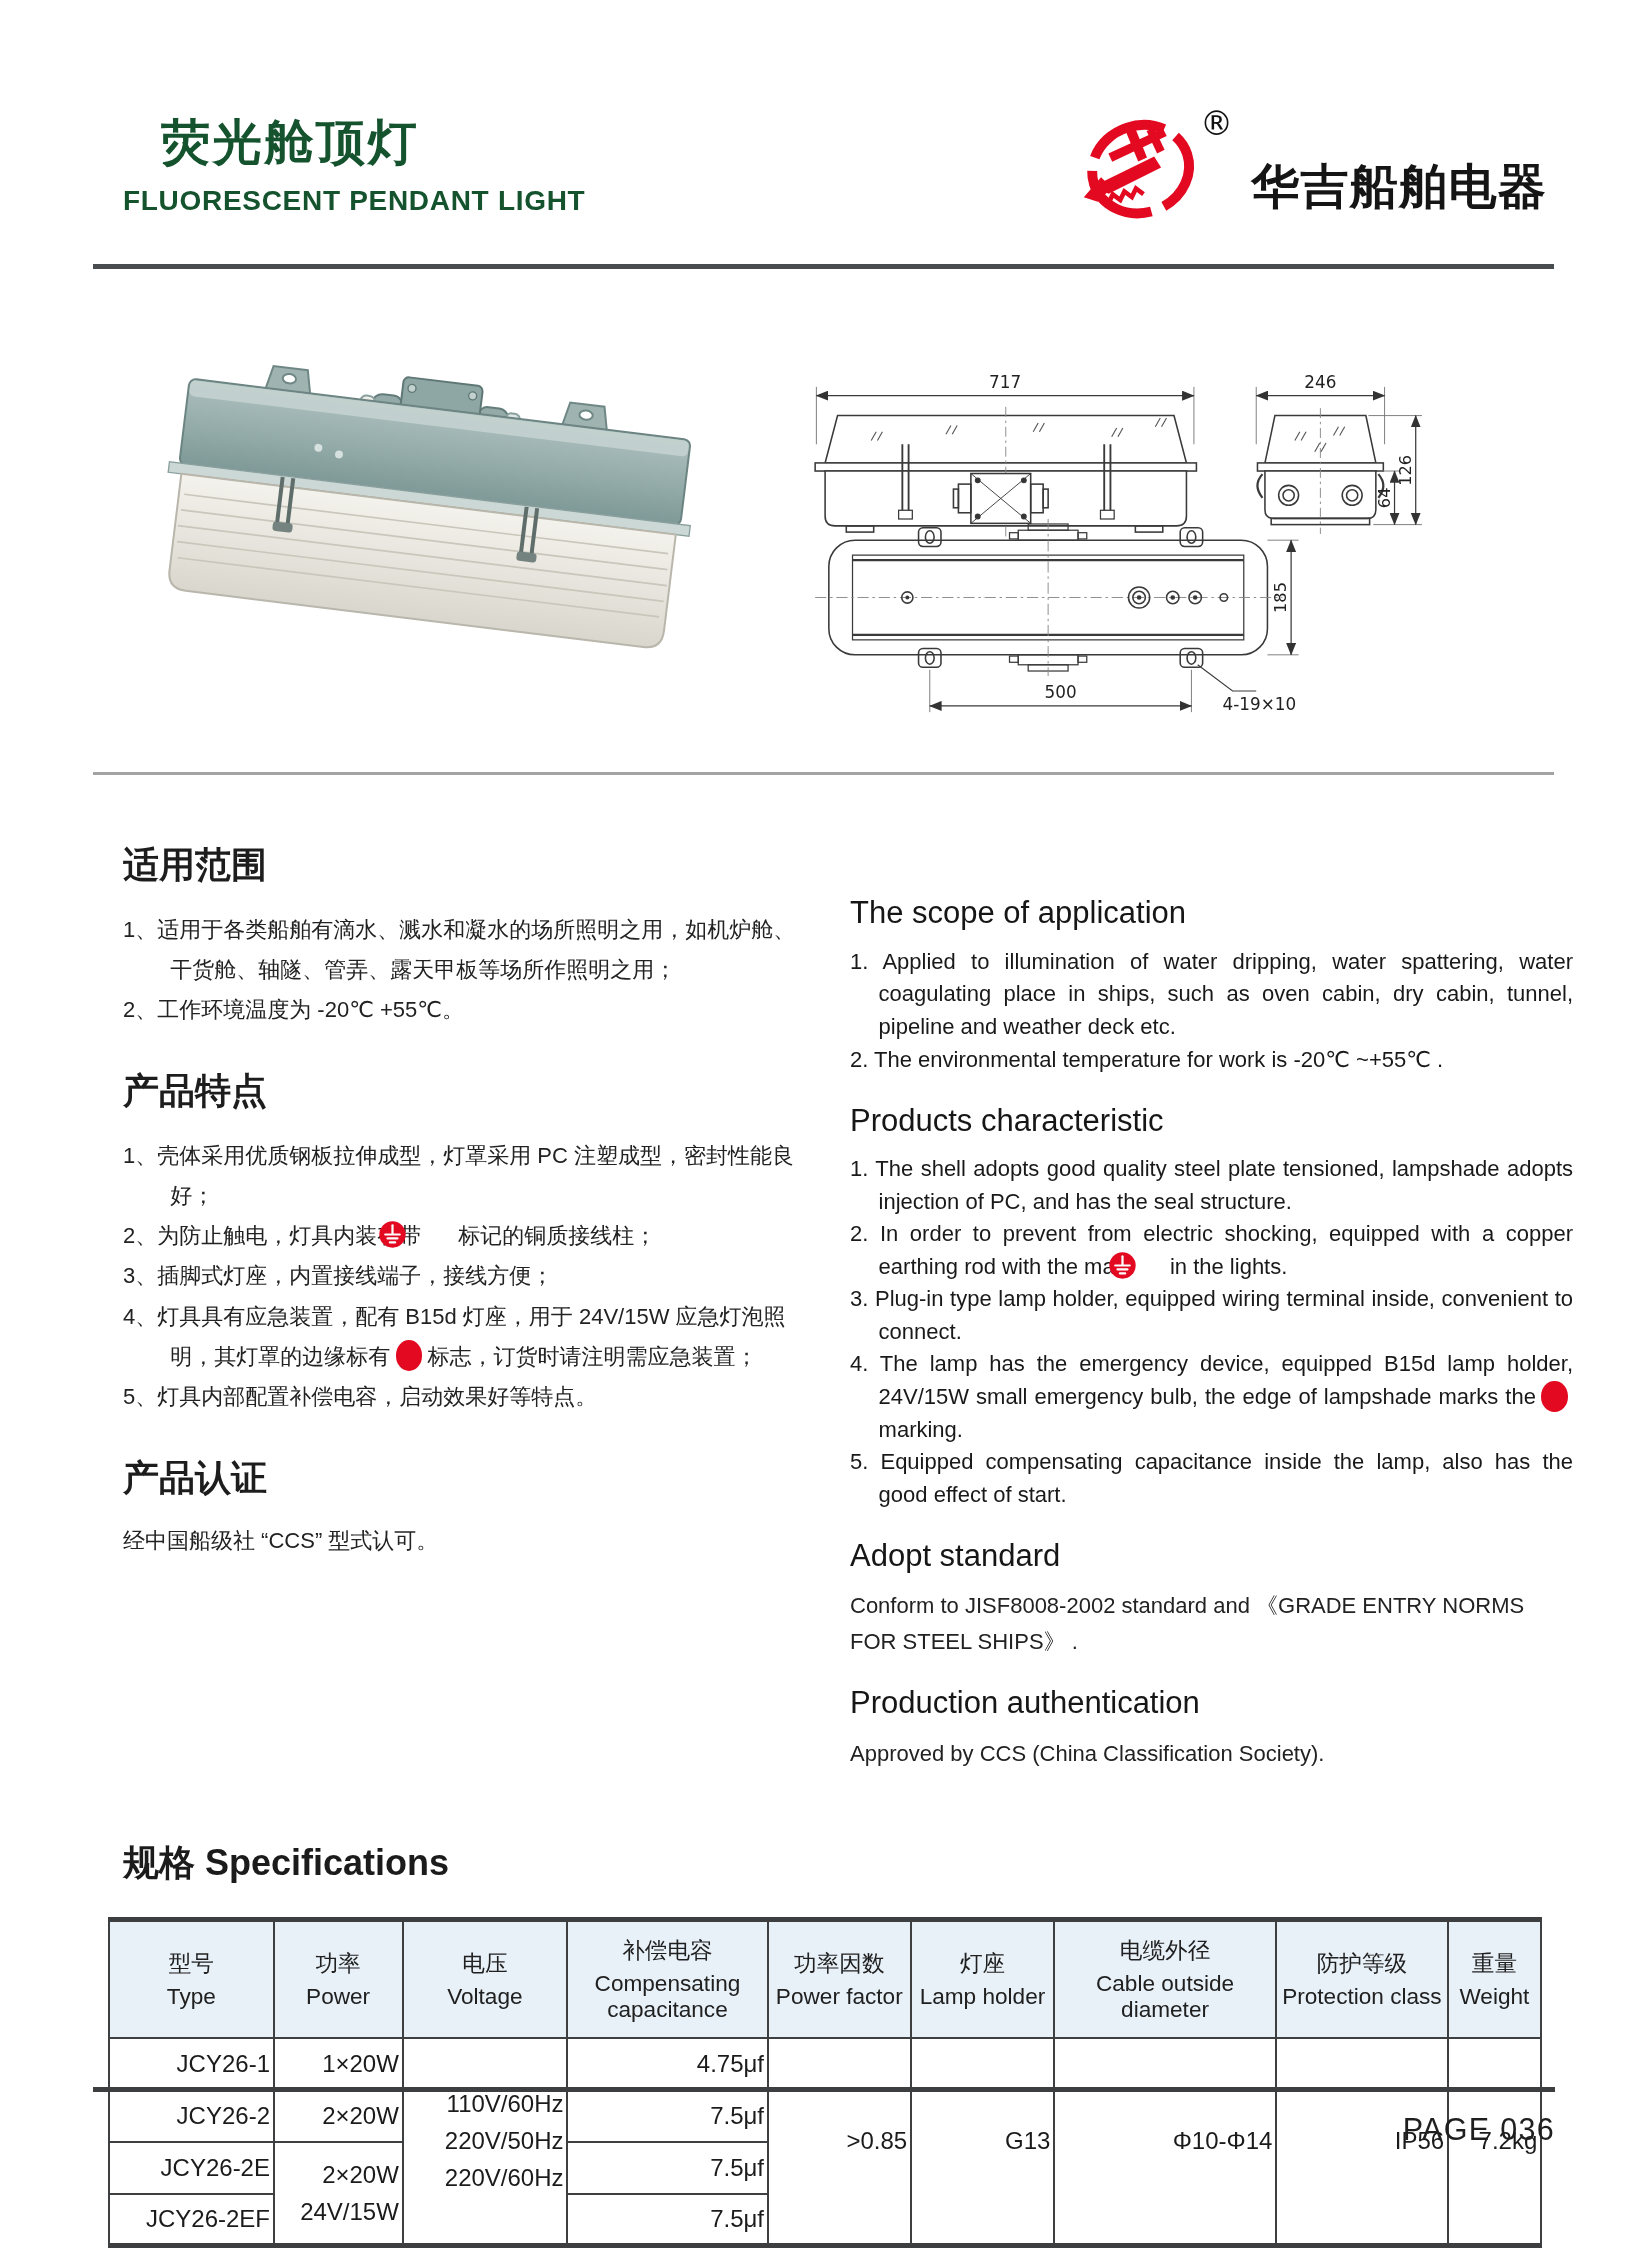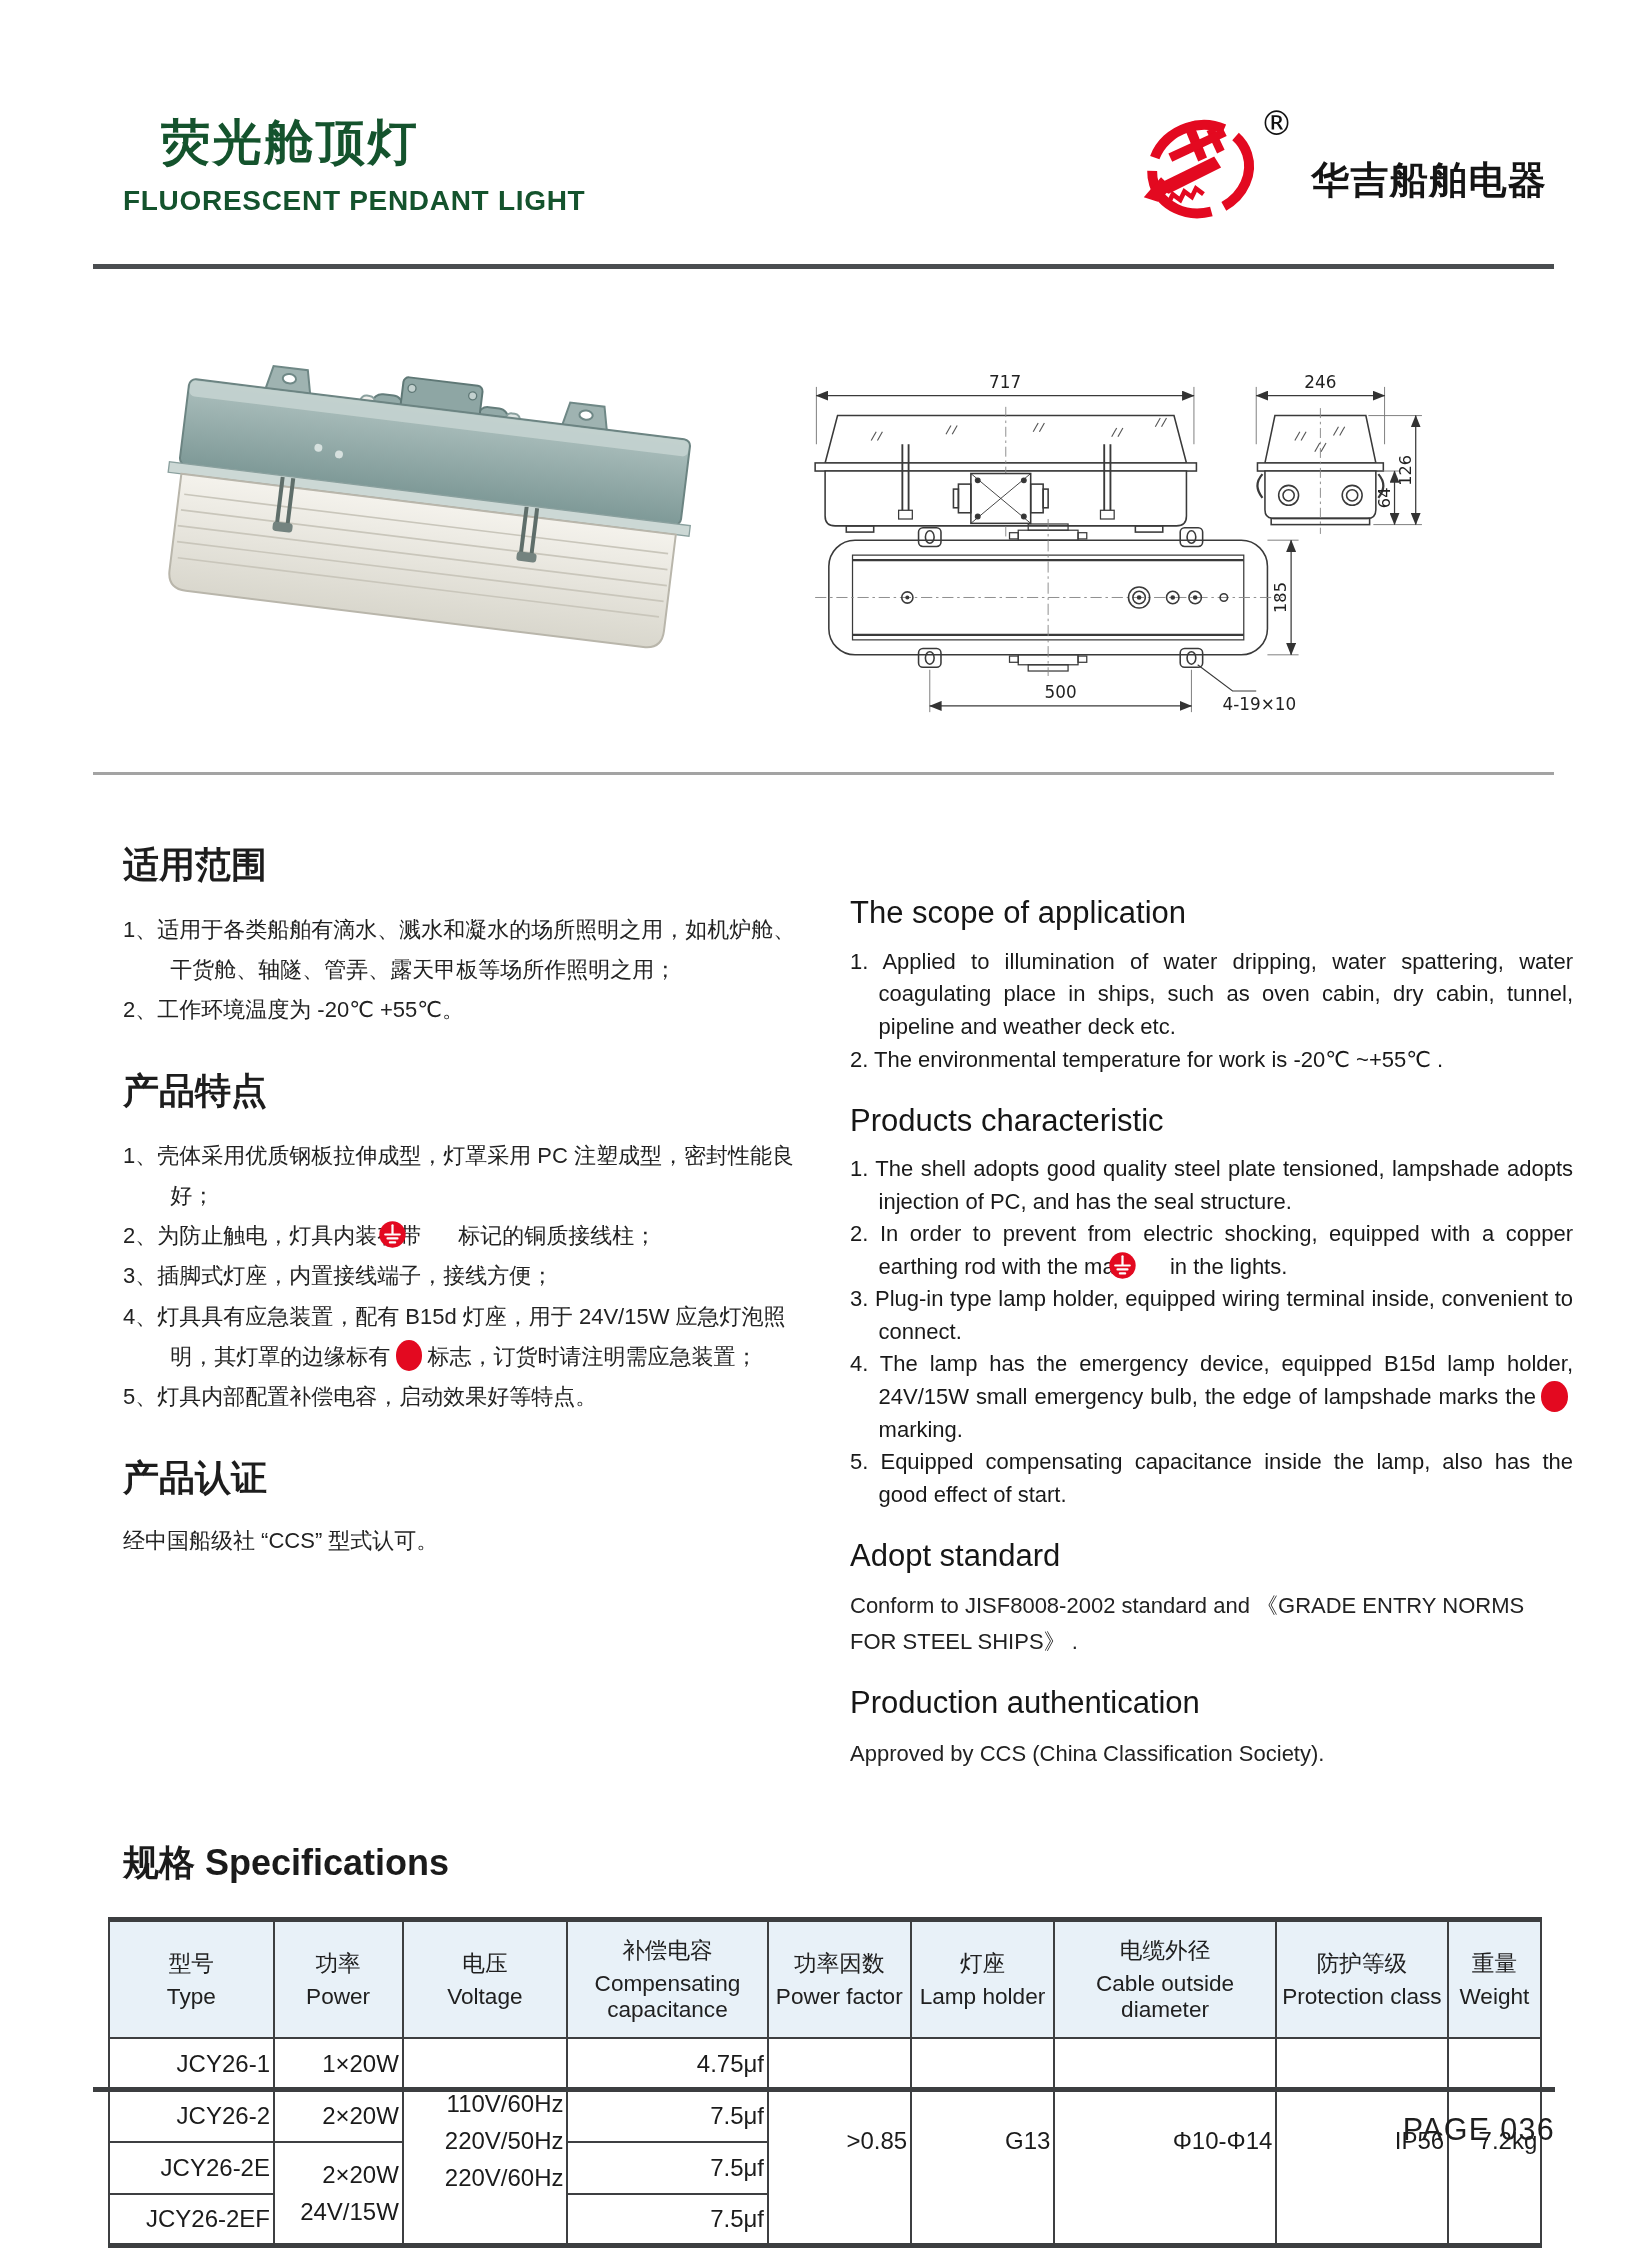--- a/index.html
+++ b/index.html
@@ -5,21 +5,21 @@
   * { margin:0; padding:0; box-sizing:border-box; }
   html,body { background:#ffffff; }
   body { font-family:"Liberation Sans","DejaVu Sans",sans-serif; color:#1f1f1f; }
   .page { position:relative; width:1647px; height:2250px; margin:0 auto; background:#fff; overflow:hidden; }
 
   
   .header { display:flex; justify-content:space-between; align-items:flex-start; margin:110px 100px 0 123px; }
   .title-zh { font-size:49px; font-weight:700; color:#14532d; letter-spacing:2.7px;margin-left:38px; }
   .title-en { font-size:28px; font-weight:600; color:#14532d; margin-top:9.3px; letter-spacing:0.7px; }
   .logo { display:flex; align-items:flex-start; gap:13.3px; margin-top:-6.6px; }
-  .brand-text { font-size:38px; font-weight:700; color:#151515; margin-top:52px; letter-spacing:1.3px; }
+  .brand-text { font-size:48px; font-weight:700; color:#151515; margin-top:52px; letter-spacing:1.3px; }
 
   .rule-dark { height:4.6px; background:#4a4d50; margin:38px 93px 0 93px; }
   .rule-light { height:3.3px; background:#a3a3a3; margin:58px 93px 0 93px; }
 
   
   .media-row { display:flex; align-items:flex-start; gap:45px; margin:93px 73px 0 113px; }
 
   
   .columns { display:flex; gap:43px; margin:66px 93px 0 123px; }
   .col-left { width:684px; flex:none; }

